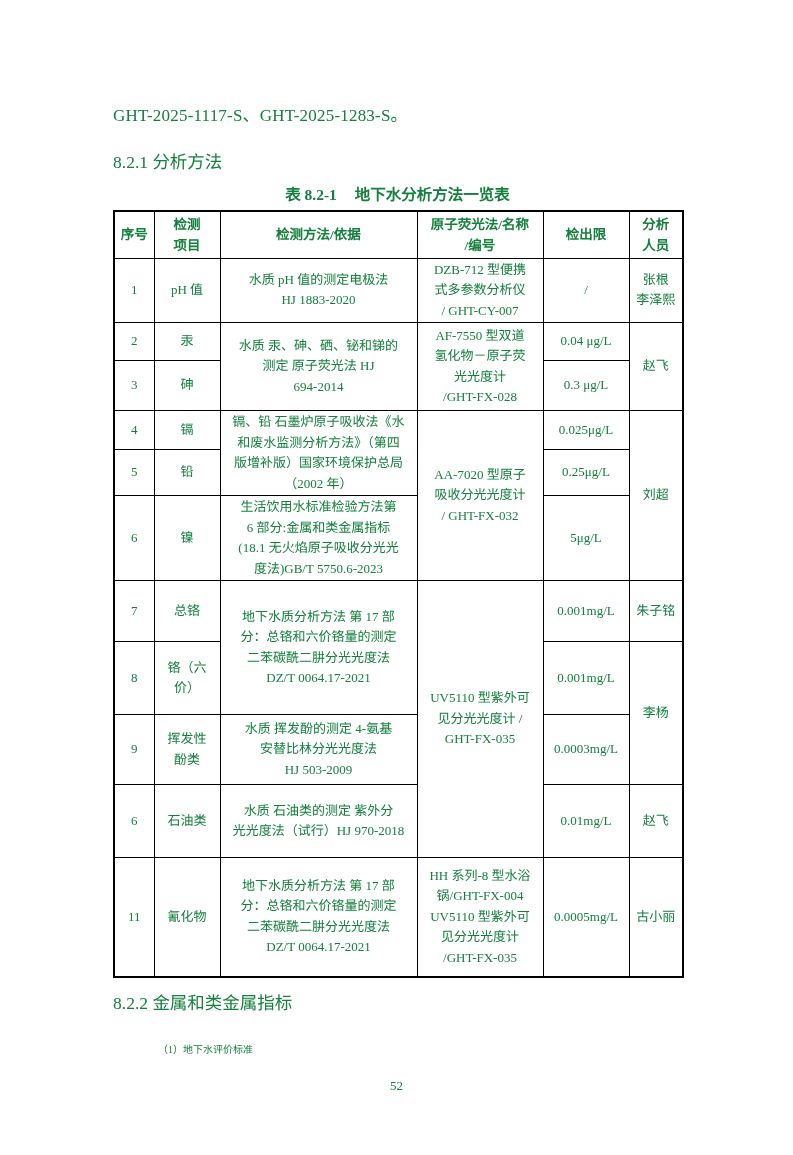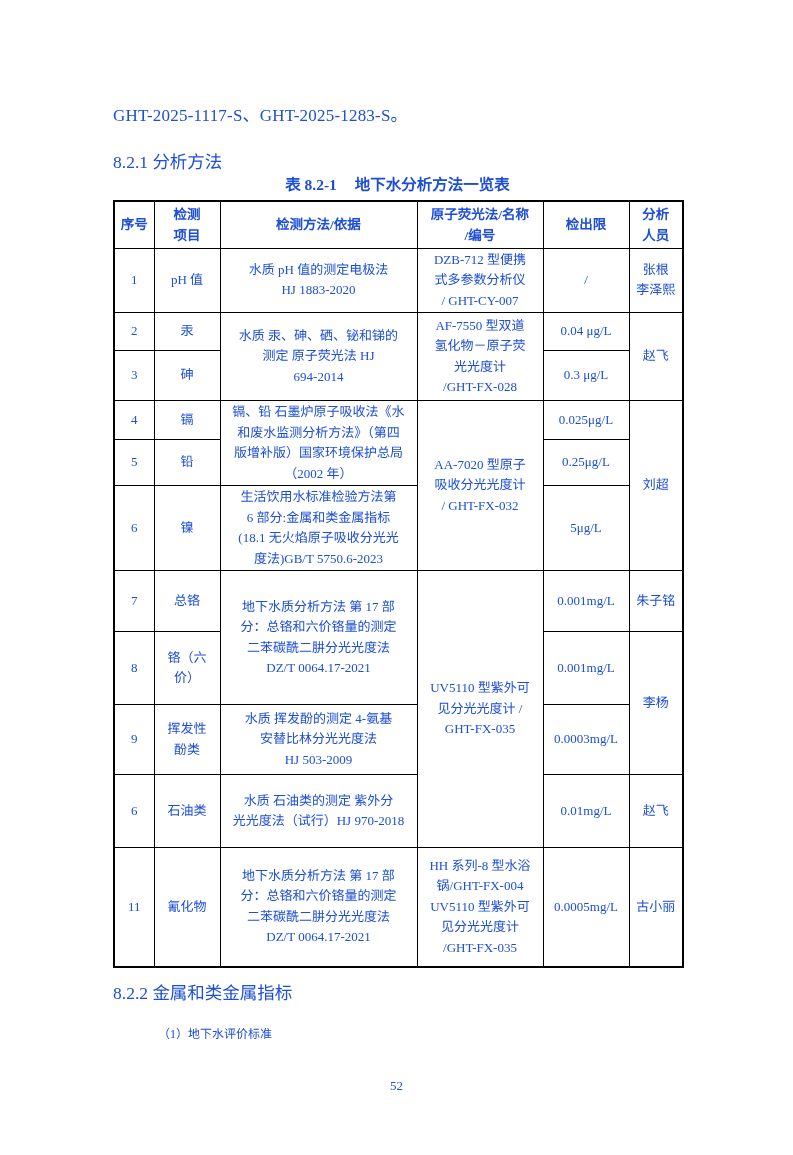--- a/index.html
+++ b/index.html
@@ -2,21 +2,21 @@
 <html lang="zh-CN"><head>
 <meta charset="utf-8">
 <style>
   * { margin: 0; padding: 0; box-sizing: border-box; }
   html, body { background: #ffffff; }
   .page {
     position: relative;
     width: 793px;
     height: 1155px;
     background: #ffffff;
-    color: #1d4ed8;
+    color: #15803d;
     font-family: "Liberation Serif", "DejaVu Serif", serif;
     overflow: hidden;
   }
   .content {
     position: absolute;
     left: 113px;
     top: 0;
     width: 569px;
   }
   .intro {
@@ -26,21 +26,21 @@
     line-height: 26px;
   }
   .h-section {
     font-size: 17.5px;
     font-weight: normal;
     line-height: 24px;
   }
   .h-821 { margin-top: 21px; }
   .h-822 { margin-top: 13px; }
   .table-caption {
-    margin-top: 0;
+    margin-top: 10px;
     text-align: center;
     font-size: 15.5px;
     font-weight: bold;
     line-height: 22px;
   }
   .table-caption .cap-title { margin-left: 18px; }
   table.data-table {
     margin-top: 4px;
     width: 569px;
     border-collapse: collapse;
@@ -58,23 +58,23 @@
     font-size: 13px;
     line-height: 20.5px;
     overflow: hidden;
   }
   table.data-table th {
     font-size: 13.5px;
     font-weight: bold;
     line-height: 21px;
   }
   .list-item {
-    margin-top: 17px;
+    margin-top: 23px;
     padding-left: 45px;
-    font-size: 12px;
+    font-size: 10px;
     line-height: 24px;
   }
   .page-number {
     position: absolute;
     top: 1078px;
     left: 0;
     width: 100%;
     text-align: center;
     font-size: 13px;
   }

